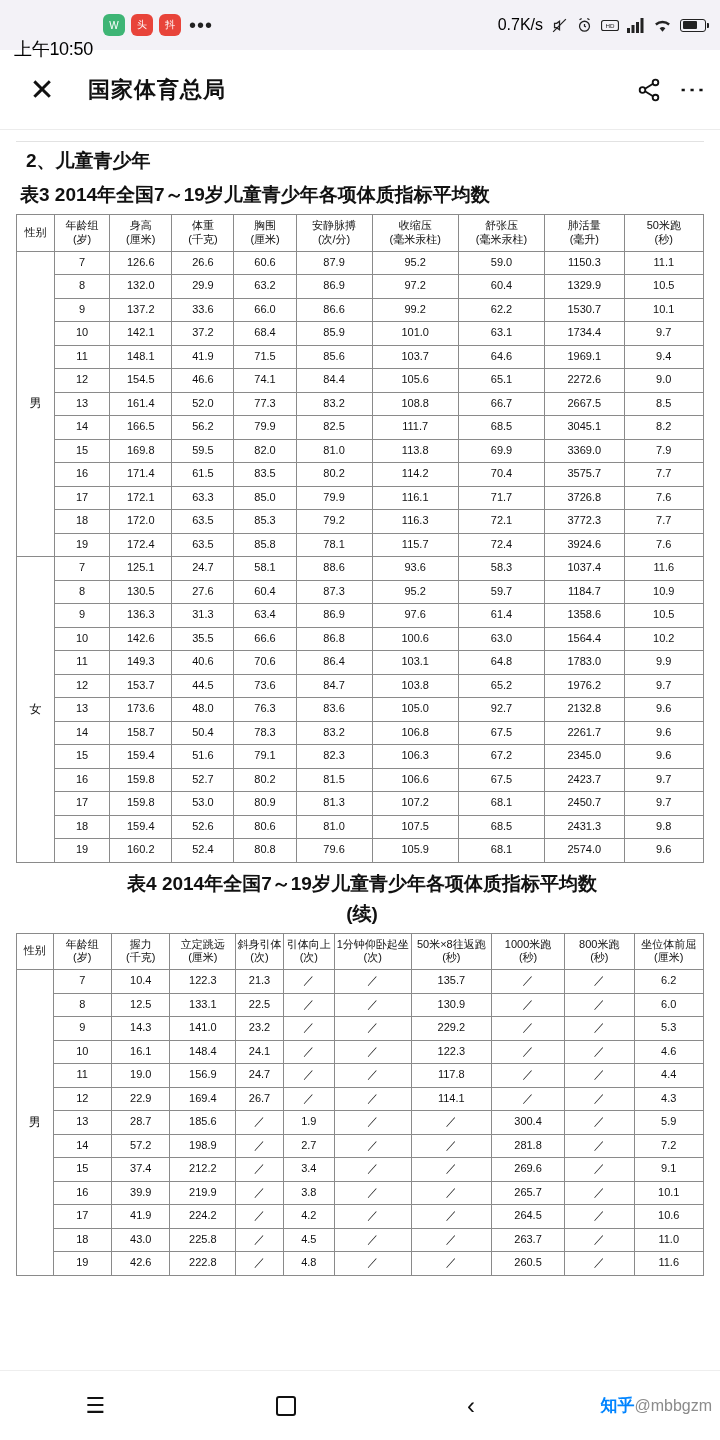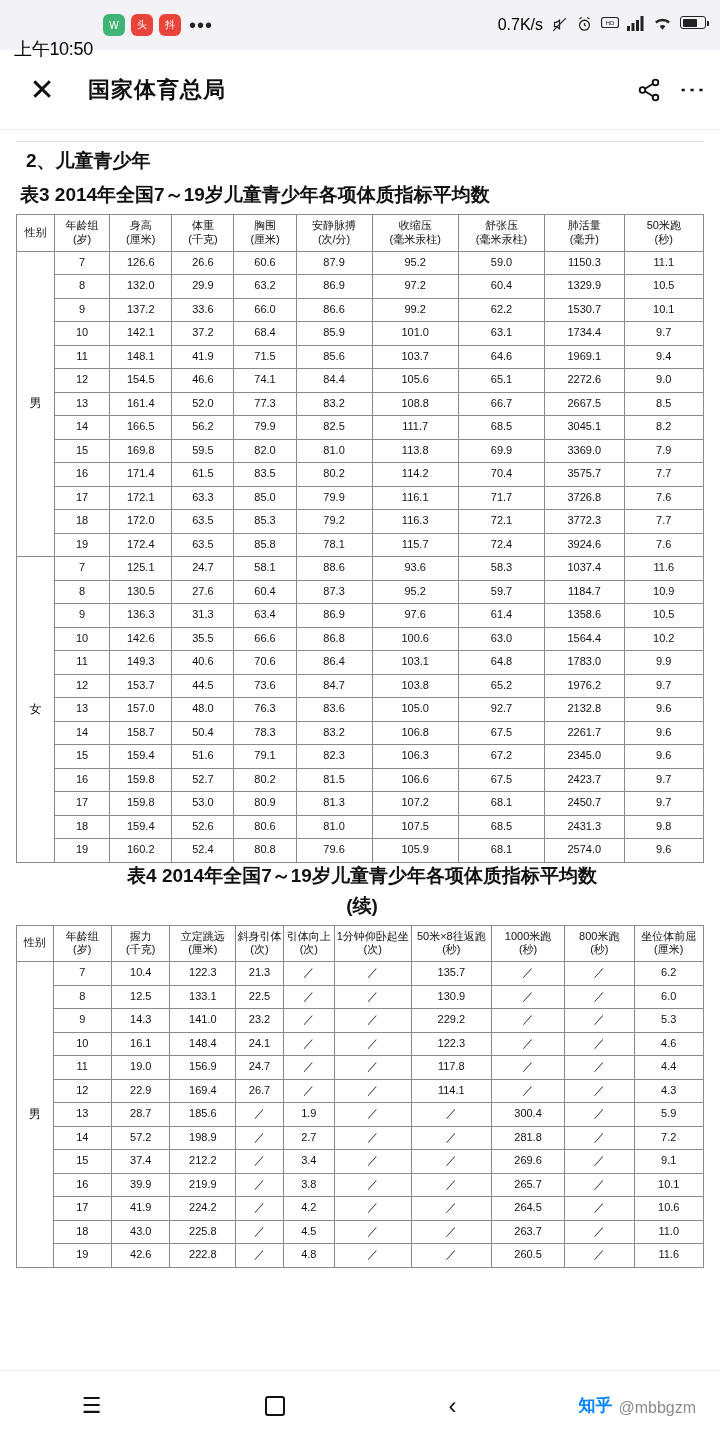--- a/index.html
+++ b/index.html
@@ -26,21 +26,21 @@
   .sb-icons-left { display:flex; align-items:center; gap:6px; margin-left:10px; }
   .mini-icon {
     width:22px; height:22px; border-radius:6px;
     display:flex; align-items:center; justify-content:center;
     font-size:10px; color:#fff;
   }
   .ic-wechat { background:#3eb575; }
   .ic-toutiao { background:#e8443a; }
   .ic-dou { background:#e8443a; }
   .sb-dots { font-size:20px; letter-spacing:1px; margin-left:8px; color:#222; }
-  .sb-right { margin-left:auto; display:flex; gap:8px; font-size:15px; }
+  .sb-right { margin-left:auto; display:flex; align-items:center; gap:8px; font-size:15px; }
   .sb-speed { font-size:16px; }
   .svgico { display:block; }
   .battery {
     width:26px; height:13px; border:1.6px solid #222; border-radius:3px;
     position:relative; display:inline-block;
   }
   .battery::after {
     content:""; position:absolute; right:-4px; top:3.5px;
     width:2.5px; height:5px; background:#222; border-radius:0 1px 1px 0;
   }
@@ -103,22 +103,22 @@
   .navbar {
     position:absolute; left:0; right:0; bottom:0; height:70px;
     background:#fff; display:flex; align-items:center;
     border-top:1px solid #eee;
   }
   .nav-left { display:flex; align-items:center; gap:0; flex:1; justify-content:space-around; padding-right:40px;}
   .nav-ico { font-size:22px; color:#111; }
   .nav-square { width:20px; height:20px; border:2px solid #111; border-radius:3px; }
   .nav-back { font-size:24px; color:#111; font-weight:300; }
   .zhihu {
-    display:flex; align-items:flex-end; gap:6px;
-    font-size:16px; color:#8b8b8b; padding-right:24px;
+    display:flex; align-items:center; gap:0;
+    font-size:16px; color:#8b8b8b; padding-right:8px;
   }
   .zhihu .zlogo { color:#0084ff; font-weight:700; font-size:17px; }
 </style>
 </head>
 <body>
 
 <div class="statusbar">
   <span class="sb-time">上午10:50</span>
   <span class="sb-icons-left">
     <span class="mini-icon ic-wechat">W</span>
@@ -454,21 +454,21 @@
           <td>44.5</td>
           <td>73.6</td>
           <td>84.7</td>
           <td>103.8</td>
           <td>65.2</td>
           <td>1976.2</td>
           <td>9.7</td>
         </tr>
         <tr>
           <td>13</td>
-          <td>157.0</td>
+          <td>173.6</td>
           <td>48.0</td>
           <td>76.3</td>
           <td>83.6</td>
           <td>105.0</td>
           <td>92.7</td>
           <td>2132.8</td>
           <td>9.6</td>
         </tr>
         <tr>
           <td>14</td>
@@ -532,21 +532,21 @@
           <td>80.8</td>
           <td>79.6</td>
           <td>105.9</td>
           <td>68.1</td>
           <td>2574.0</td>
           <td>9.6</td>
         </tr>
       </tbody>
   </table>
 
-  <div class="tbl-caption center" style="margin-top:0">表4  2014年全国7～19岁儿童青少年各项体质指标平均数</div>
+  <div class="tbl-caption center" style="margin-top:8px">表4  2014年全国7～19岁儿童青少年各项体质指标平均数</div>
   <div class="tbl-caption center" style="margin-top:-2px">(续)</div>
 
   <table class="data t2">
     <colgroup>
       <col style="width:5%">
         <col style="width:8%">
         <col style="width:8%">
         <col style="width:9%">
       <col style="width:6.5%">
         <col style="width:7%">

